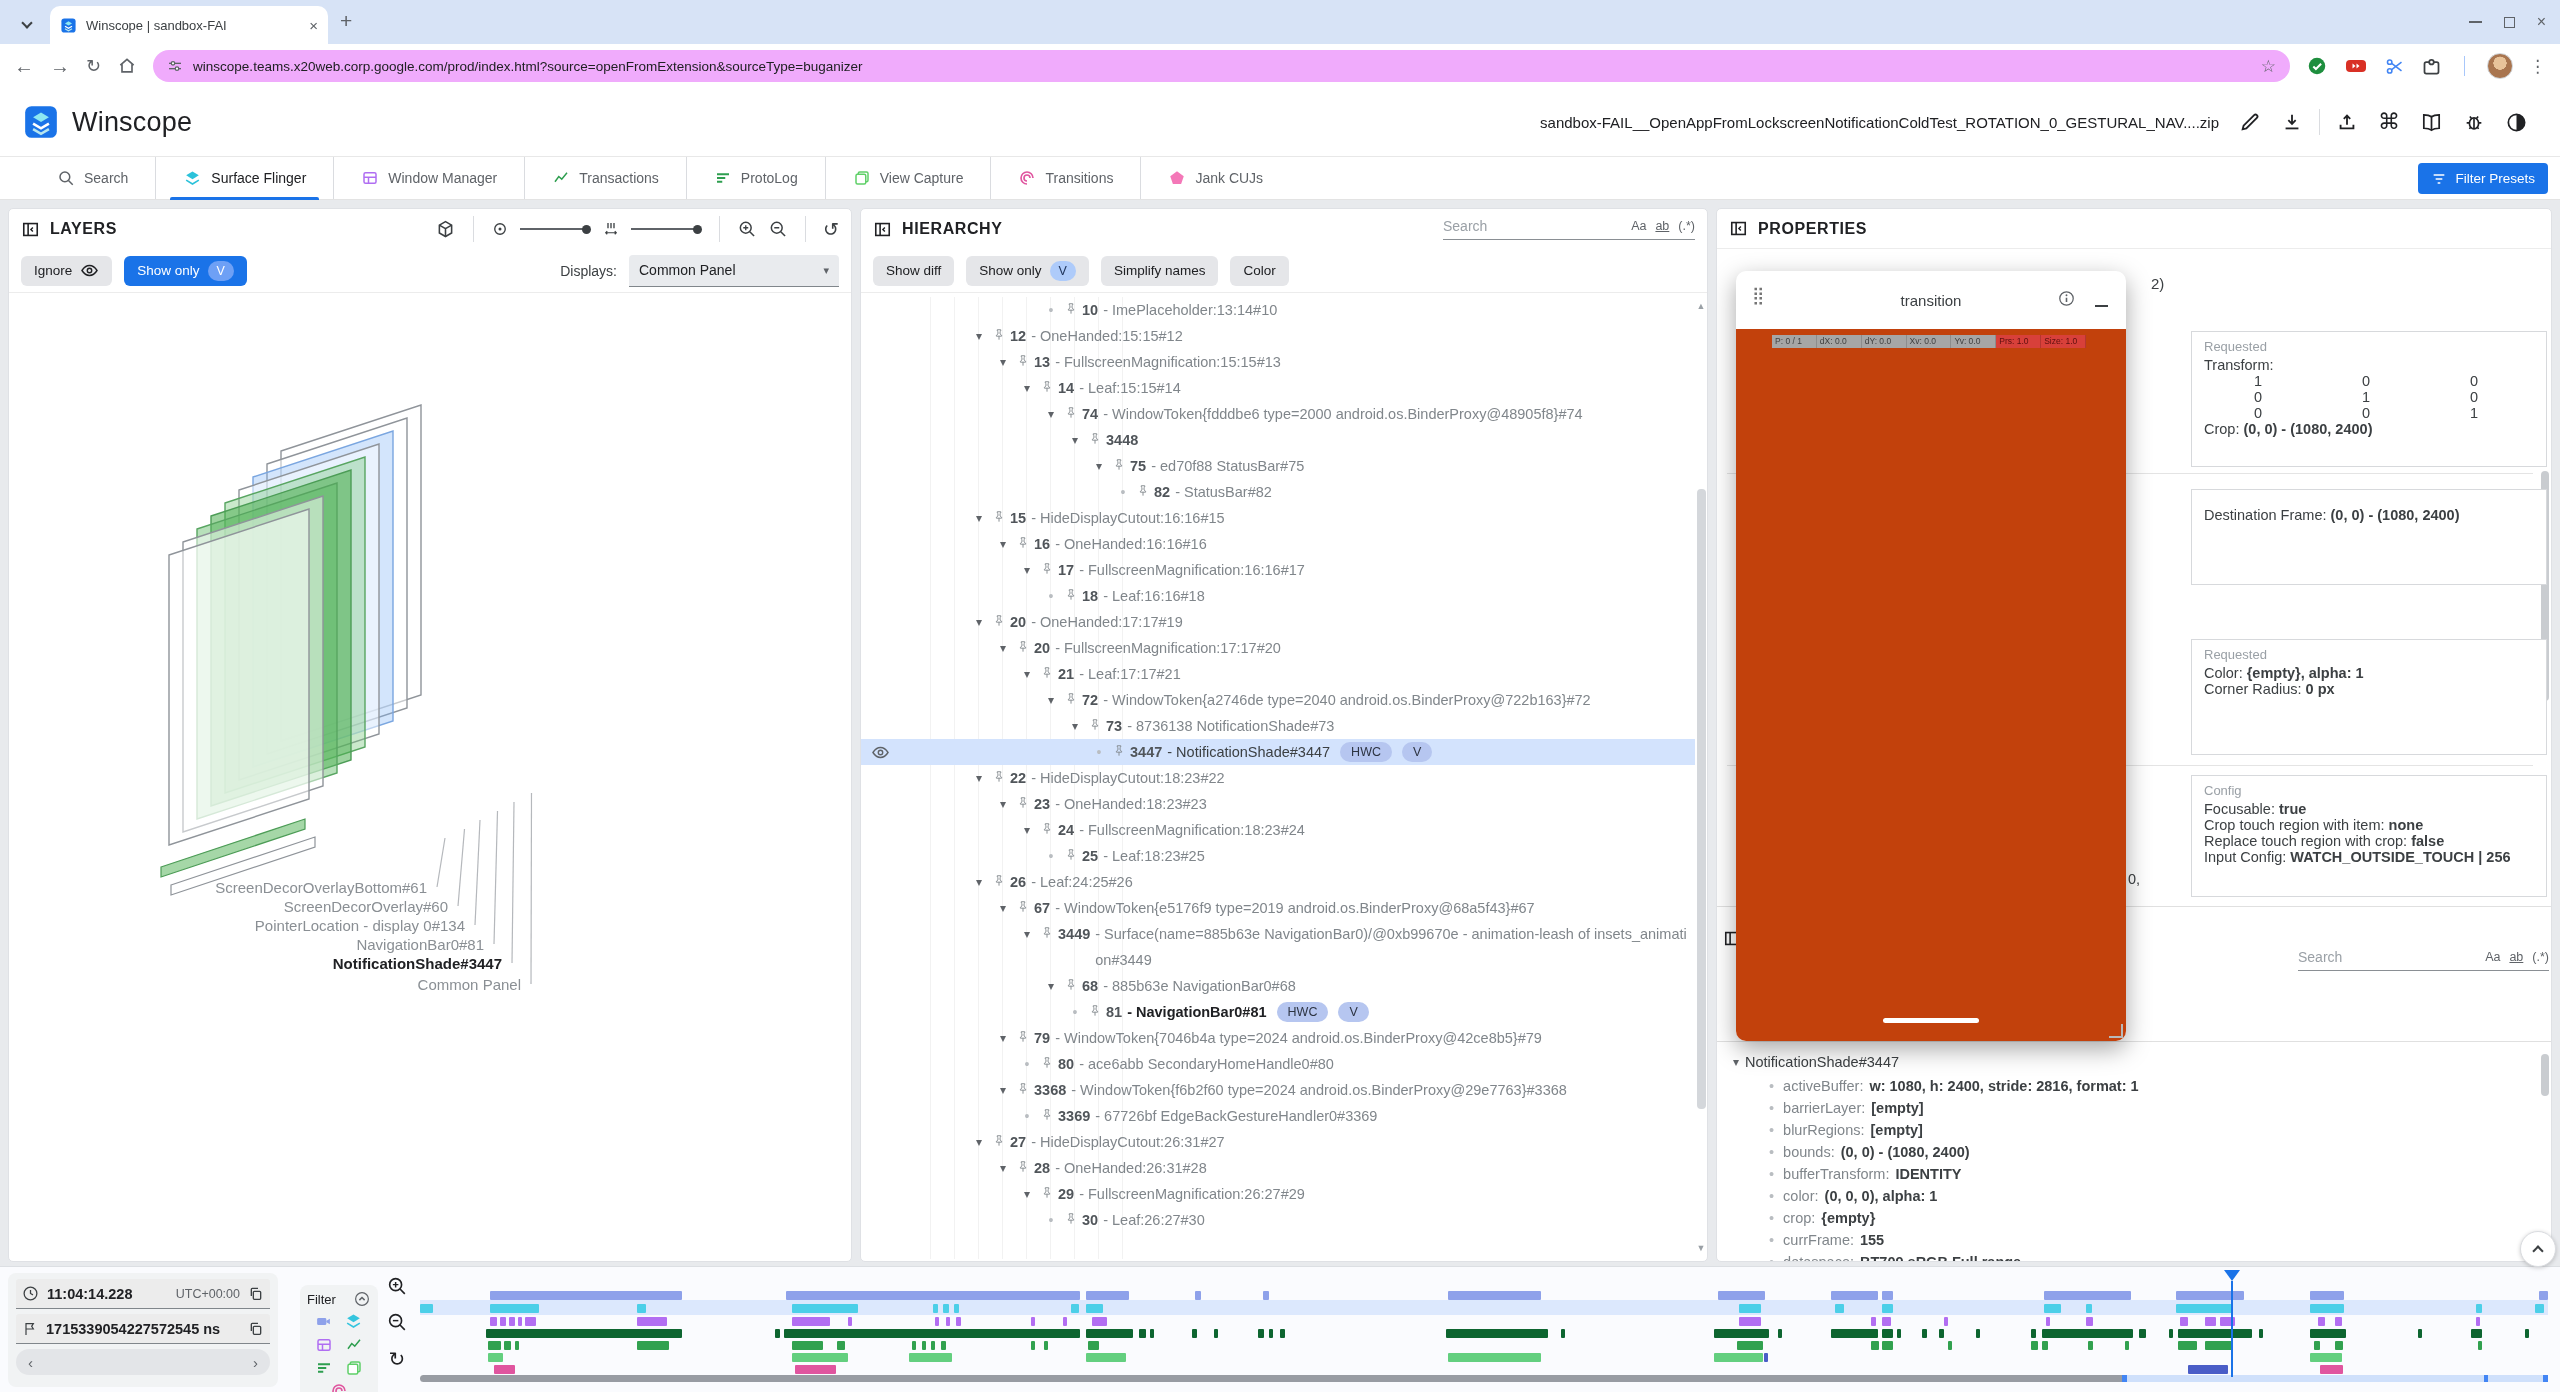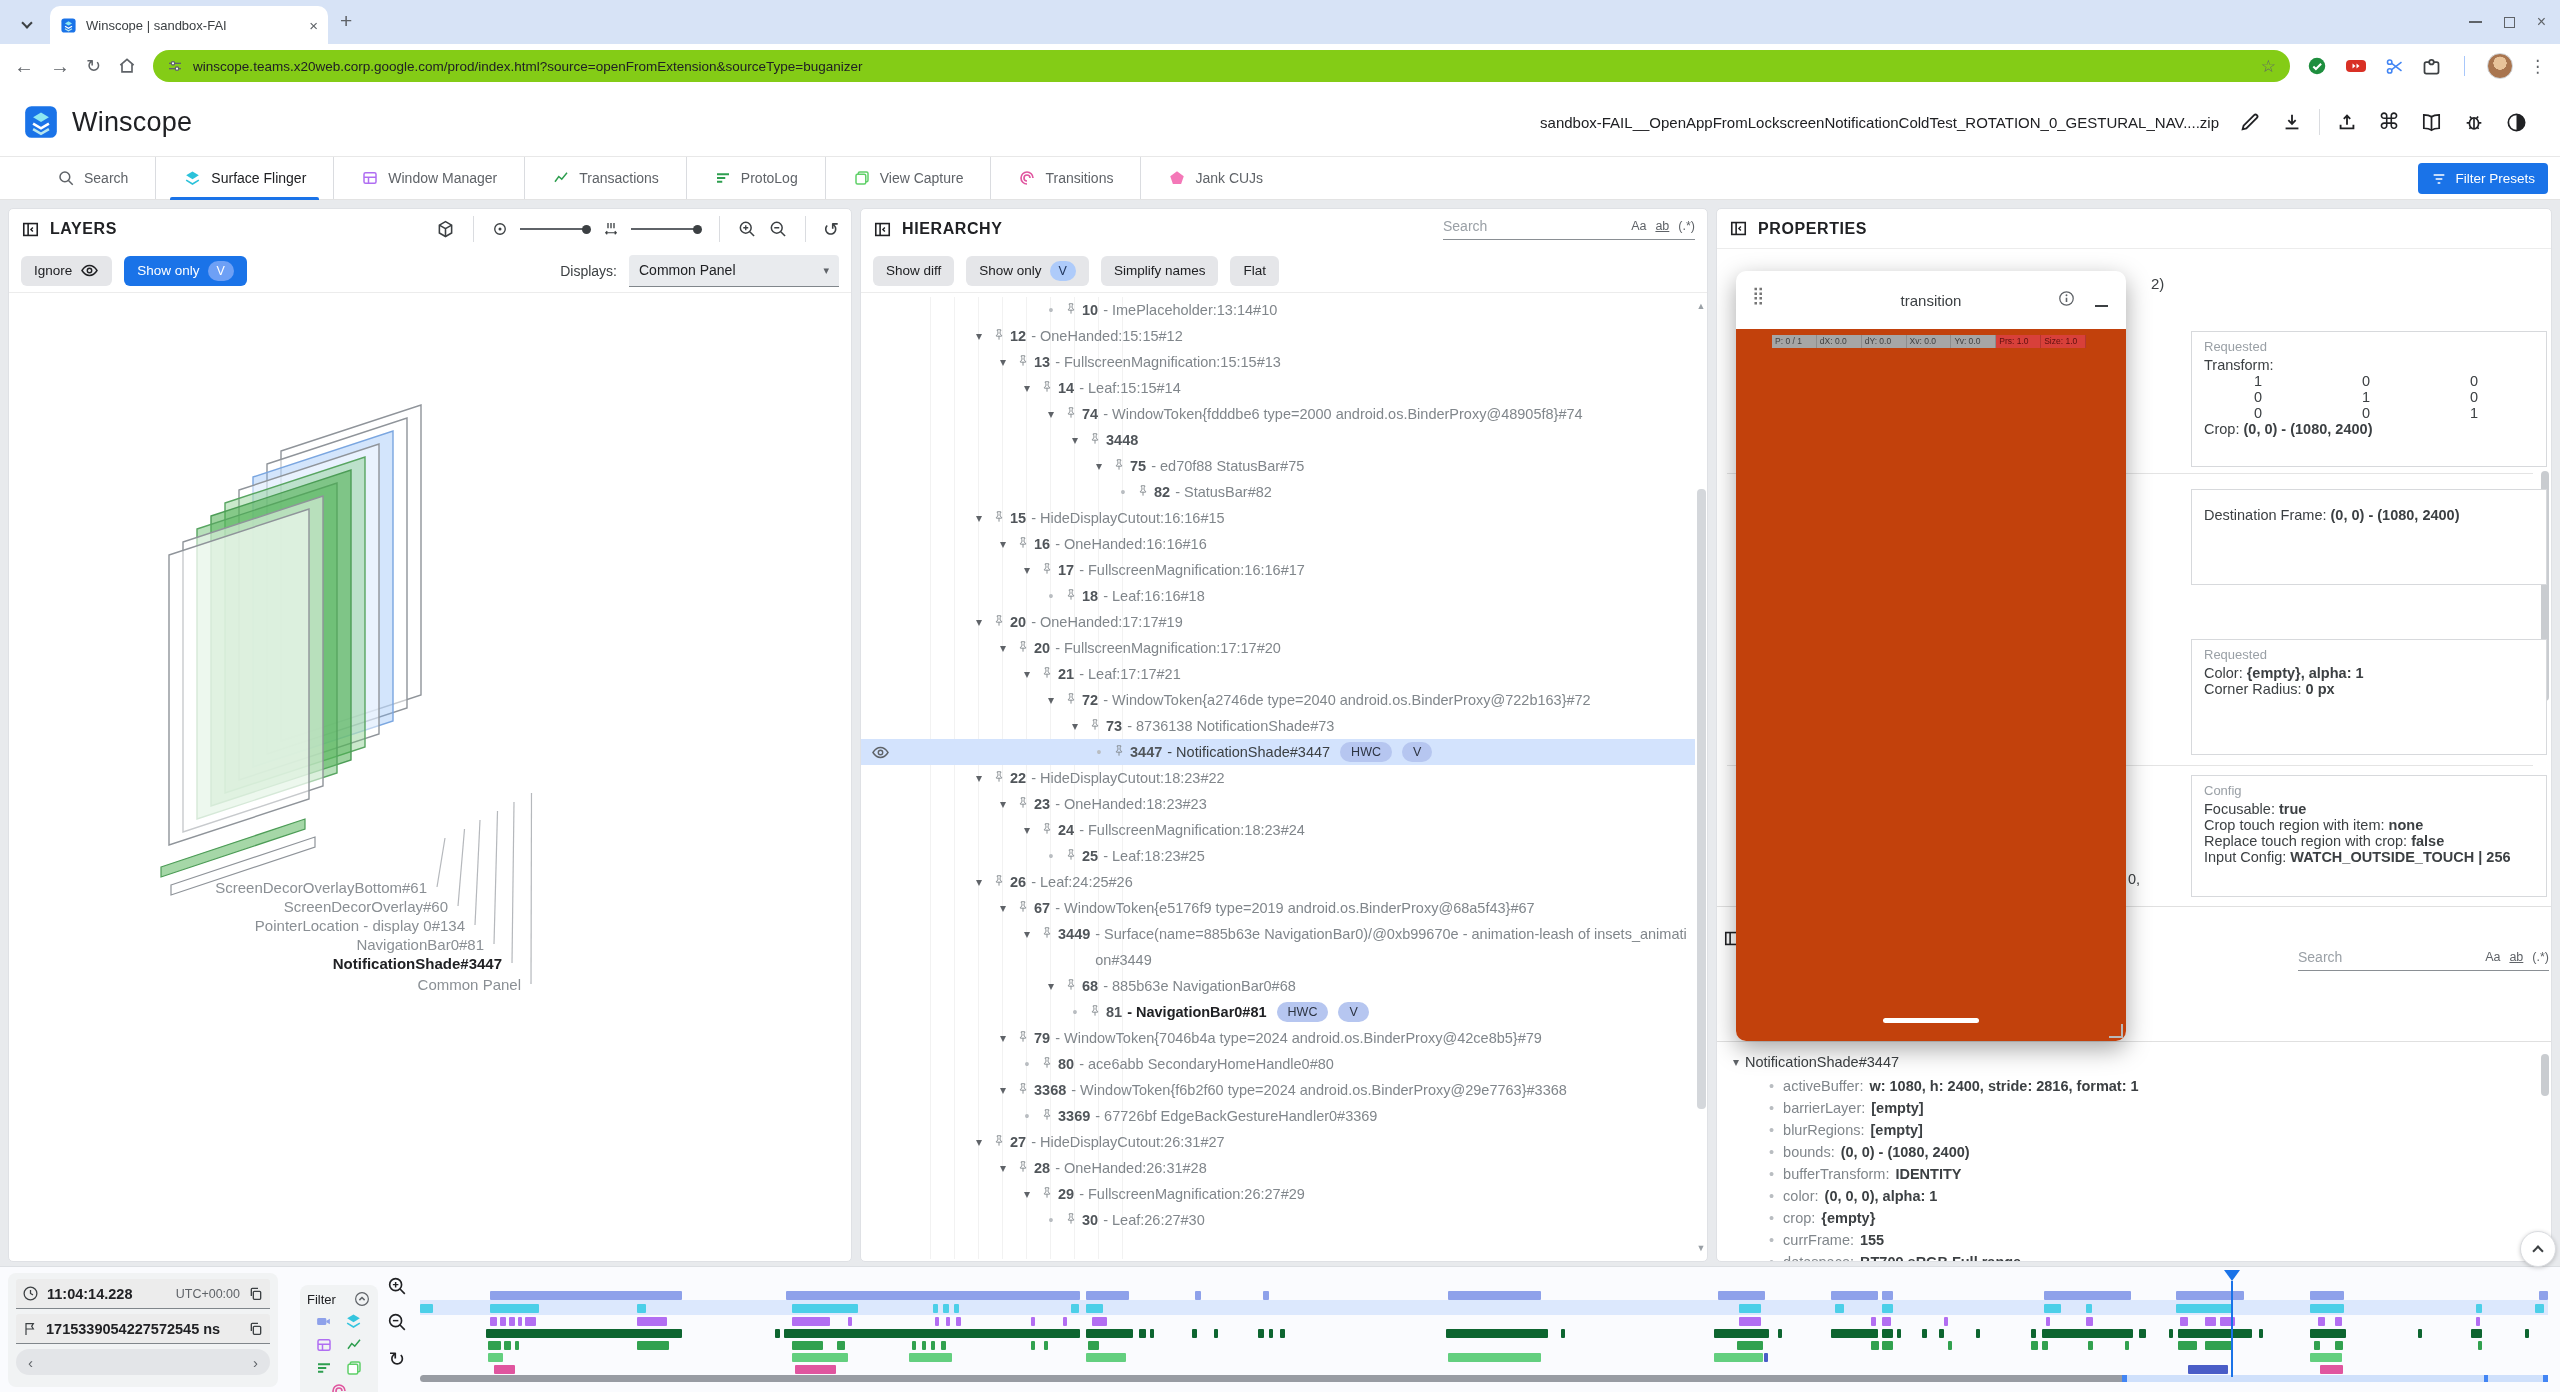--- a/index.html
+++ b/index.html
@@ -12,21 +12,21 @@
 .chev.up{transform:rotate(-135deg)}.chev.down{transform:rotate(45deg)}
 
 #tabstrip{position:absolute;top:0;left:0;right:0;height:44px;background:#d7e3f6}
 #tabsearch{position:absolute;left:14px;top:10px;width:26px;height:26px;border-radius:50%;color:#3c4043;display:flex;align-items:center;justify-content:center}
 #btab{position:absolute;left:50px;top:6px;width:278px;height:38px;background:#fff;border-radius:10px 10px 0 0;display:flex;align-items:center;padding:0 10px;gap:9px}
 #btab .ttl{flex:1;font-size:13px;color:#3c4043;white-space:nowrap;overflow:hidden}
 #newtab{position:absolute;left:340px;top:9px;font-size:21px;color:#5f6368}
 #winctl{position:absolute;right:14px;top:13px;display:flex;gap:22px;color:#5f6368;align-items:center}
 #toolbar{position:absolute;top:44px;left:0;right:0;height:44px;background:#fff;display:flex;align-items:center;padding:0 14px;gap:16px}
 .tbi{color:#5f6368}
-#omnibox{flex:1;height:32px;background:#84cc16;border-radius:16px;display:flex;align-items:center;padding:0 14px;gap:10px;font-size:13.5px}
+#omnibox{flex:1;height:32px;background:#f0abfc;border-radius:16px;display:flex;align-items:center;padding:0 14px;gap:10px;font-size:13.5px}
 #omnibox .url{color:#202124;white-space:nowrap;overflow:hidden;flex:1}
 #avatar{width:26px;height:26px;border-radius:50%;background:radial-gradient(circle at 50% 38%,#e8c39a 0 34%,#a9754f 35% 100%);border:1px solid #d0d4d9}
 
 #appheader{position:absolute;top:88px;left:0;right:0;height:69px;background:#fff;display:flex;align-items:center;padding:0 22px;border-bottom:1px solid #e8e8e8}
 #apptitle{font-size:27px;font-weight:500;margin-left:12px;letter-spacing:.2px}
 #appheader .sp{flex:1}
 #tracename{font-size:15px;margin-right:10px}
 .hic{color:#202124;margin:0 10px}
 .vsep{width:1px;height:26px;background:#dadce0;margin:0 6px}
 
@@ -476,21 +476,21 @@
           <span>Show diff</span>
         </span>
         <span class="chip">
           <span>Show only</span>
           <span class="vpill">V</span>
         </span>
         <span class="chip">
           <span>Simplify names</span>
         </span>
         <span class="chip">
-          <span>Flat</span>
+          <span>Color</span>
         </span>
       </div>
     <div id="tree">
         <div class="guide" style="left: 69px;"></div>
         <div class="guide" style="left: 93px;"></div>
         <div class="guide" style="left: 117px;"></div>
         <div class="guide" style="left: 141px;"></div>
         <div class="guide" style="left: 165px;"></div>
         <div class="guide" style="left: 189px;"></div>
         <div class="guide" style="left: 213px;"></div>

